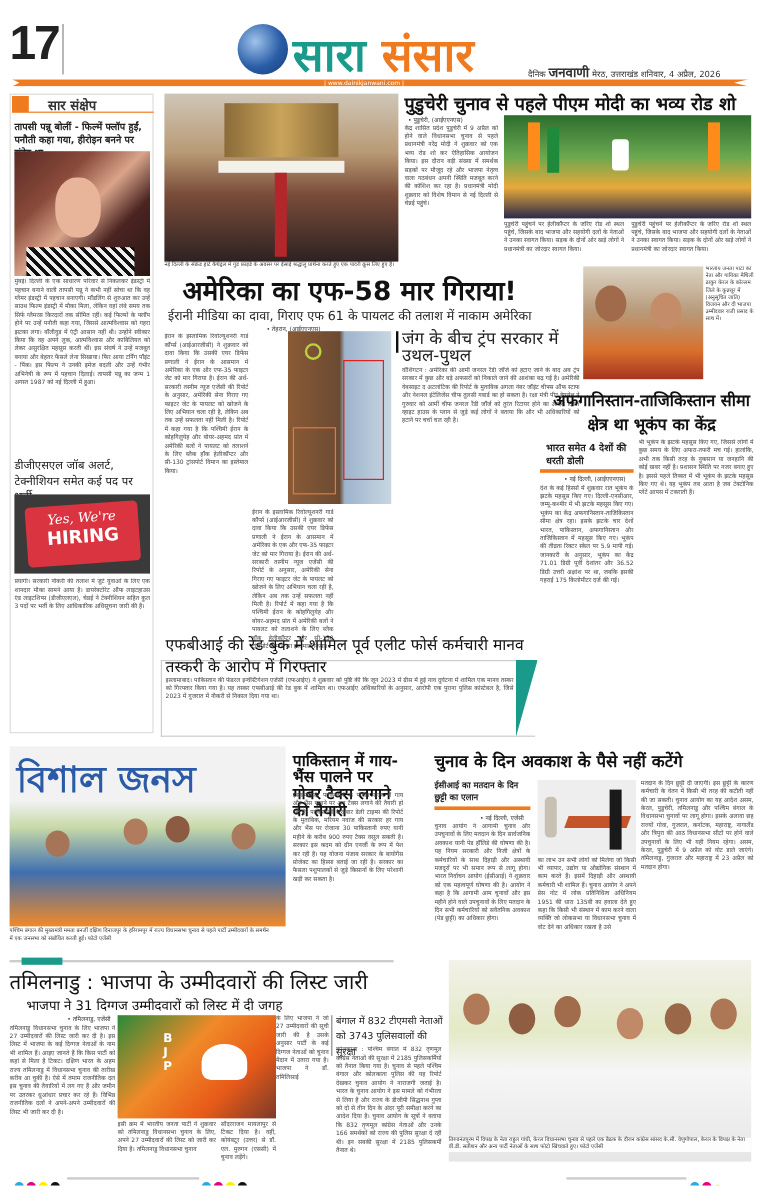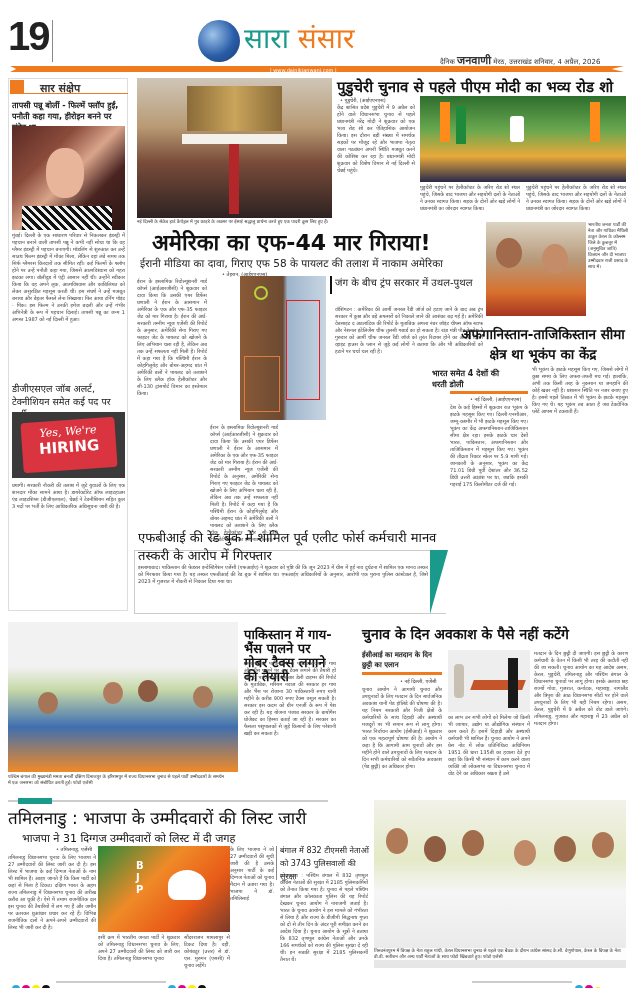--- a/index.html
+++ b/index.html
@@ -1,36 +1,36 @@
 <!DOCTYPE html>
 <html><head>
 <meta charset="utf-8">
 <style>
 *{box-sizing:border-box;margin:0;padding:0}
 body{width:634px;height:988px;background:#fff;font-family:"DejaVu Sans",sans-serif;color:#222;position:relative;overflow:hidden}
 .abs{position:absolute}
 .pageno{left:8px;top:14px;font-family:"Liberation Sans",sans-serif;font-weight:bold;font-size:40px;color:#222;letter-spacing:-2px}
 .pageno-sep{left:52px;top:20px;width:1px;height:42px;background:#888}
 .globe{left:198px;top:20px;width:42px;height:42px;border-radius:50%;background:radial-gradient(circle at 35% 35%,#9fc3ea,#2a5ea8 55%,#163a72);}
-.masthead{left:244px;top:18px;font-size:28px;font-weight:normal;font-family:"DejaVu Sans",sans-serif}
+.masthead{left:244px;top:18px;font-size:38px;font-weight:bold;font-family:"DejaVu Sans",sans-serif}
 .m1{color:#1a9a8a}.m2{color:#f07b1f}
 .edition{left:440px;top:52px;font-size:7px;color:#333}
 .edition b{font-size:11px}
 .band{left:10px;top:66px;width:614px;height:6px;background:#f07b1f;clip-path:polygon(0 0,100% 0,98% 50%,100% 100%,0 100%,1% 50%)}
 .url{left:270px;top:67px;font-size:5px;color:#fff}
 .hl{font-family:"DejaVu Sans",sans-serif;color:#222}
 .body-text{font-size:5px;line-height:7px;color:#444;text-align:justify;overflow:hidden}
 .photo{overflow:hidden}
 .cap{font-size:4.5px;line-height:6px;color:#333}
 .dot{width:8px;height:8px;border-radius:50%;display:inline-block;margin-right:2px}
 </style>
 </head>
 <body>
 
-<div class="abs pageno">19</div>
+<div class="abs pageno">17</div>
 <div class="abs pageno-sep"></div>
 <div class="abs globe"></div>
 <div class="abs masthead"><span class="m1">सारा</span> <span class="m2">संसार</span></div>
 <div class="abs edition"><span>दैनिक</span> <b>जनवाणी</b> <span>मेरठ, उत्तराखंड शनिवार, 4 अप्रैल, 2026</span></div>
 <div class="abs band"></div>
 <div class="abs url">| www.dainikjanwani.com |</div>
 
 <div class="abs" style="left:8px;top:78px;width:120px;border:1px solid #ddd;height:533px"></div>
 <div class="abs" style="left:10px;top:80px;width:14px;height:14px;background:#f07b1f"></div>
 <div class="abs hl" style="left:40px;top:80px;font-size:11px;font-weight:bold;color:#333">सार संक्षेप</div>
@@ -62,53 +62,54 @@
 <div class="abs body-text" style="left:337px;top:104px;width:78px;height:114px">केंद्र शासित प्रदेश पुडुचेरी में 9 अप्रैल को होने वाले विधानसभा चुनाव से पहले प्रधानमंत्री नरेंद्र मोदी ने शुक्रवार को एक भव्य रोड शो कर ऐतिहासिक आयोजन किया। इस दौरान बड़ी संख्या में समर्थक सड़कों पर मौजूद रहे और भाजपा नेतृत्व वाला गठबंधन अपनी स्थिति मजबूत करने की कोशिश कर रहा है। प्रधानमंत्री मोदी शुक्रवार को विशेष विमान से नई दिल्ली से चेन्नई पहुंचे।</div>
 <div class="abs photo" style="left:420px;top:96px;width:206px;height:86px;background:linear-gradient(180deg,#2d6e2e 0%,#6aa84f 40%,#e8a93a 70%,#2a2a4a 100%)">
   <div style="position:absolute;left:20px;top:6px;width:10px;height:40px;background:#ff8c1a"></div>
   <div style="position:absolute;left:36px;top:10px;width:10px;height:38px;background:#1f8a3b"></div>
   <div style="position:absolute;left:170px;top:6px;width:10px;height:40px;background:#ff8c1a"></div>
   <div style="position:absolute;left:90px;top:20px;width:14px;height:26px;background:#fff;border-radius:3px"></div>
 </div>
 <div class="abs body-text" style="left:420px;top:184px;width:100px;height:36px">पुडुचेरी पहुंचने पर हेलीकॉप्टर के जरिए रोड शो स्थल पहुंचे, जिसके बाद भाजपा और सहयोगी दलों के नेताओं ने उनका स्वागत किया। सड़क के दोनों ओर खड़े लोगों ने प्रधानमंत्री का जोरदार स्वागत किया।</div>
 <div class="abs body-text" style="left:526px;top:184px;width:100px;height:36px">पुडुचेरी पहुंचने पर हेलीकॉप्टर के जरिए रोड शो स्थल पहुंचे, जिसके बाद भाजपा और सहयोगी दलों के नेताओं ने उनका स्वागत किया। सड़क के दोनों ओर खड़े लोगों ने प्रधानमंत्री का जोरदार स्वागत किया।</div>
 
-<div class="abs hl" style="left:152px;top:226px;width:330px;font-size:22px;font-weight:bold;color:#111">अमेरिका का एफ-44 मार गिराया!</div>
-<div class="abs hl" style="left:140px;top:256px;width:346px;font-size:10.5px">ईरानी मीडिया का दावा, गिराए एफ 58 के पायलट की तलाश में नाकाम अमेरिका</div>
+<div class="abs hl" style="left:152px;top:226px;width:330px;font-size:22px;font-weight:bold;color:#111">अमेरिका का एफ-58 मार गिराया!</div>
+<div class="abs hl" style="left:140px;top:256px;width:346px;font-size:10.5px">ईरानी मीडिया का दावा, गिराए एफ 61 के पायलट की तलाश में नाकाम अमेरिका</div>
 <div class="abs" style="left:222px;top:271px;font-size:5px;color:#333">• तेहरान, (आईएएनएस)</div>
 <div class="abs body-text" style="left:137px;top:278px;width:70px;height:270px">ईरान के इस्लामिक रिवोल्यूशनरी गार्ड कॉर्प्स (आईआरजीसी) ने शुक्रवार को दावा किया कि उसकी एयर डिफेंस प्रणाली ने ईरान के आसमान में अमेरिका के एक और एफ-35 फाइटर जेट को मार गिराया है। ईरान की अर्ध-सरकारी तस्नीम न्यूज एजेंसी की रिपोर्ट के अनुसार, अमेरिकी सेना गिराए गए फाइटर जेट के पायलट को खोजने के लिए अभियान चला रही है, लेकिन अब तक उन्हें सफलता नहीं मिली है। रिपोर्ट में कहा गया है कि पश्चिमी ईरान के कोहगिलुयेह और बोयर-अहमद प्रांत में अमेरिकी बलों ने पायलट को तलाशने के लिए ब्लैक हॉक हेलीकॉप्टर और सी-130 ट्रांसपोर्ट विमान का इस्तेमाल किया।</div>
 <div class="abs body-text" style="left:210px;top:424px;width:68px;height:124px">ईरान के इस्लामिक रिवोल्यूशनरी गार्ड कॉर्प्स (आईआरजीसी) ने शुक्रवार को दावा किया कि उसकी एयर डिफेंस प्रणाली ने ईरान के आसमान में अमेरिका के एक और एफ-35 फाइटर जेट को मार गिराया है। ईरान की अर्ध-सरकारी तस्नीम न्यूज एजेंसी की रिपोर्ट के अनुसार, अमेरिकी सेना गिराए गए फाइटर जेट के पायलट को खोजने के लिए अभियान चला रही है, लेकिन अब तक उन्हें सफलता नहीं मिली है। रिपोर्ट में कहा गया है कि पश्चिमी ईरान के कोहगिलुयेह और बोयर-अहमद प्रांत में अमेरिकी बलों ने पायलट को तलाशने के लिए ब्लैक हॉक हेलीकॉप्टर और सी-130 ट्रांसपोर्ट विमान का इस्तेमाल किया।</div>
 <div class="abs photo" style="left:240px;top:276px;width:86px;height:144px;background:linear-gradient(90deg,#8a5a36 0%,#6b4a32 50%,#9db4cc 55%,#c8d6e2 100%)">
   <div style="position:absolute;left:14px;top:10px;width:14px;height:14px;border:2px solid #b7d43a;border-radius:50%"></div>
   <div style="position:absolute;left:46px;top:24px;width:34px;height:100px;border:1px solid #e02020"></div>
   <div style="position:absolute;left:4px;top:80px;width:36px;height:56px;border:1px solid #e07a40"></div>
 </div>
 <div class="abs" style="left:330px;top:276px;width:2px;height:18px;background:#111"></div>
-<div class="abs hl" style="left:335px;top:276px;width:148px;font-size:10px;line-height:14px">जंग के बीच ट्रंप सरकार में उथल-पुथल</div>
+<div class="abs hl" style="left:335px;top:276px;width:148px;font-size:14px;line-height:14px">जंग के बीच ट्रंप सरकार में उथल-पुथल</div>
 <div class="abs body-text" style="left:335px;top:306px;width:148px;height:242px">वॉशिंगटन : अमेरिका की आर्मी जनरल रैंडी जॉर्ज को हटाए जाने के बाद अब ट्रंप सरकार में कुछ और बड़े अफसरों को निकाले जाने की आशंका बढ़ गई है। अमेरिकी वेबसाइट द अटलांटिक की रिपोर्ट के मुताबिक अगला नंबर जॉइंट चीफ्स ऑफ स्टाफ और नेशनल इंटेलिजेंस चीफ तुलसी गबार्ड का हो सकता है। रक्षा मंत्री पीट हेगसेथ ने गुरुवार को आर्मी चीफ जनरल रैंडी जॉर्ज को तुरंत रिटायर होने का आदेश दिया। व्हाइट हाउस के प्लान से जुड़े कई लोगों ने बताया कि और भी अधिकारियों को हटाने पर चर्चा चल रही है।</div>
 
 <div class="abs photo" style="left:486px;top:222px;width:100px;height:94px;background:linear-gradient(180deg,#dcd3c3 0%,#b79a7a 40%,#d8702c 75%,#a63420 100%)">
   <div style="position:absolute;left:10px;top:16px;width:26px;height:30px;border-radius:50%;background:#a16a4a"></div>
   <div style="position:absolute;left:56px;top:22px;width:26px;height:30px;border-radius:50%;background:#c48c68"></div>
 </div>
 <div class="abs cap" style="left:588px;top:222px;width:40px;height:96px;overflow:hidden">भारतीय जनता पार्टी की नेता और गायिका मैथिली ठाकुर केरल के कोल्लम जिले के कुन्नत्तूर में (अनुसूचित जाति) विजयन और दी भाजपा उम्मीदवार राजी प्रसाद के साथ में।</div>
 
 <div class="abs hl" style="left:456px;top:324px;width:174px;font-size:13.5px;line-height:20px;font-weight:bold;color:#111;text-align:center">अफगानिस्तान-ताजिकिस्तान सीमा क्षेत्र था भूकंप का केंद्र</div>
-<div class="abs hl" style="left:432px;top:368px;width:78px;font-size:8px;line-height:11px;font-weight:bold">भारत समेत 4 देशों की धरती डोली</div>
+<div class="abs hl" style="left:455px;top:368px;width:78px;font-size:8px;line-height:11px;font-weight:bold">भारत समेत 4 देशों की धरती डोली</div>
 <div class="abs" style="left:450px;top:391px;width:78px;height:3px;background:#f07b1f"></div>
 <div class="abs" style="left:470px;top:396px;font-size:5px;color:#333">• नई दिल्ली, (आईएएनएस)</div>
 <div class="abs body-text" style="left:450px;top:404px;width:78px;height:186px">देश के कई हिस्सों में शुक्रवार रात भूकंप के झटके महसूस किए गए। दिल्ली-एनसीआर, जम्मू-कश्मीर में भी झटके महसूस किए गए। भूकंप का केंद्र अफगानिस्तान-ताजिकिस्तान सीमा क्षेत्र रहा। इसके झटके चार देशों भारत, पाकिस्तान, अफगानिस्तान और ताजिकिस्तान में महसूस किए गए। भूकंप की तीव्रता रिक्टर स्केल पर 5.9 मापी गई। जानकारी के अनुसार, भूकंप का केंद्र 71.01 डिग्री पूर्वी देशांतर और 36.52 डिग्री उत्तरी अक्षांश पर था, जबकि इसकी गहराई 175 किलोमीटर दर्ज की गई।</div>
 <div class="abs body-text" style="left:532px;top:366px;width:96px;height:224px">भी भूकंप के झटके महसूस किए गए, जिससे लोगों में कुछ समय के लिए अफरा-तफरी मच गई। हालांकि, अभी तक किसी तरह के नुकसान या जनहानि की कोई खबर नहीं है। प्रशासन स्थिति पर नजर बनाए हुए है। इससे पहले तिब्बत में भी भूकंप के झटके महसूस किए गए थे। यह भूकंप तब आता है जब टेक्टोनिक प्लेटें आपस में टकराती हैं।</div>
 
 <div class="abs" style="left:134px;top:550px;width:312px;height:64px;border:1px solid #ccc;border-right:none"></div>
 <div class="abs" style="left:430px;top:550px;width:18px;height:64px;background:#1a9a8a;clip-path:polygon(0 0,100% 0,0 100%)"></div>
 <div class="abs hl" style="left:138px;top:528px;width:305px;font-size:13px;font-weight:normal;color:#111">एफबीआई की रेड बुक में शामिल पूर्व एलीट फोर्स कर्मचारी मानव तस्करी के आरोप में गिरफ्तार</div>
 <div class="abs body-text" style="left:138px;top:564px;width:290px;height:48px">इस्लामाबाद। पाकिस्तान की फेडरल इन्वेस्टिगेशन एजेंसी (एफआईए) ने शुक्रवार को पुष्टि की कि जून 2023 में ग्रीस में हुई नाव दुर्घटना में शामिल एक मानव तस्कर को गिरफ्तार किया गया है। यह तस्कर एफबीआई की रेड बुक में शामिल था। एफआईए अधिकारियों के अनुसार, आरोपी एक पुराना पुलिस कांस्टेबल है, जिसे 2023 में गुजरात में नौकरी से निकाल दिया गया था।</div>
 
 <div class="abs photo" style="left:8px;top:622px;width:230px;height:150px;background:linear-gradient(180deg,#f2f2f2 0%,#f2f2f2 30%,#c7d9a8 45%,#3f6fb0 70%,#f08a28 100%)">
+  <div style="position:absolute;left:6px;top:4px;font-size:30px;font-weight:bold;color:#2a5aa8">বিশাল জনস</div>
   <div style="position:absolute;left:30px;top:70px;width:20px;height:22px;border-radius:50%;background:#a67456"></div>
   <div style="position:absolute;left:95px;top:60px;width:20px;height:22px;border-radius:50%;background:#b17c5e"></div>
   <div style="position:absolute;left:130px;top:58px;width:20px;height:22px;border-radius:50%;background:#8d5a42"></div>
   <div style="position:absolute;left:185px;top:64px;width:20px;height:22px;border-radius:50%;background:#a97a5c"></div>
 </div>
 <div class="abs cap" style="left:8px;top:774px;width:220px">पश्चिम बंगाल की मुख्यमंत्री ममता बनर्जी दक्षिण दिनाजपुर के हरिरामपुर में राज्य विधानसभा चुनाव से पहले पार्टी उम्मीदवारों के समर्थन में एक जनसभा को संबोधित करती हुईं। फोटो एजेंसी</div>
 
 <div class="abs hl" style="left:244px;top:628px;width:90px;font-size:13px;line-height:14px;font-weight:bold;color:#111">पाकिस्तान में गाय-भैंस पालने पर गोबर टैक्स लगाने की तैयारी</div>
 <div class="abs body-text" style="left:244px;top:660px;width:92px;height:132px">इस्लामाबाद। पाकिस्तान के पंजाब राज्य में गाय और भैंस पालने पर अब टैक्स लगाने की तैयारी हो रही है। पाकिस्तानी अखबार डेली टाइम्स की रिपोर्ट के मुताबिक, मरियम नवाज की सरकार हर गाय और भैंस पर रोजाना 30 पाकिस्तानी रुपए यानी महीने के करीब 900 रुपए टैक्स वसूल सकती है। सरकार इस कदम को ग्रीन एनर्जी के रूप में पेश कर रही है। यह योजना पंजाब सरकार के बायोगैस प्रोजेक्ट का हिस्सा बताई जा रही है। सरकार का फैसला पशुपालकों से जुड़े किसानों के लिए परेशानी खड़ी कर सकता है।</div>
 

